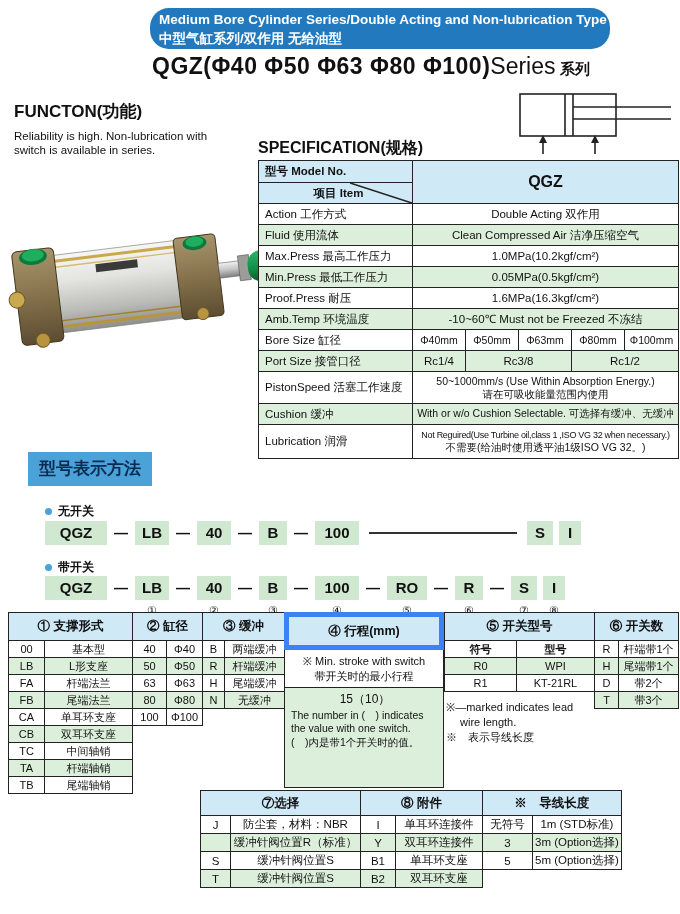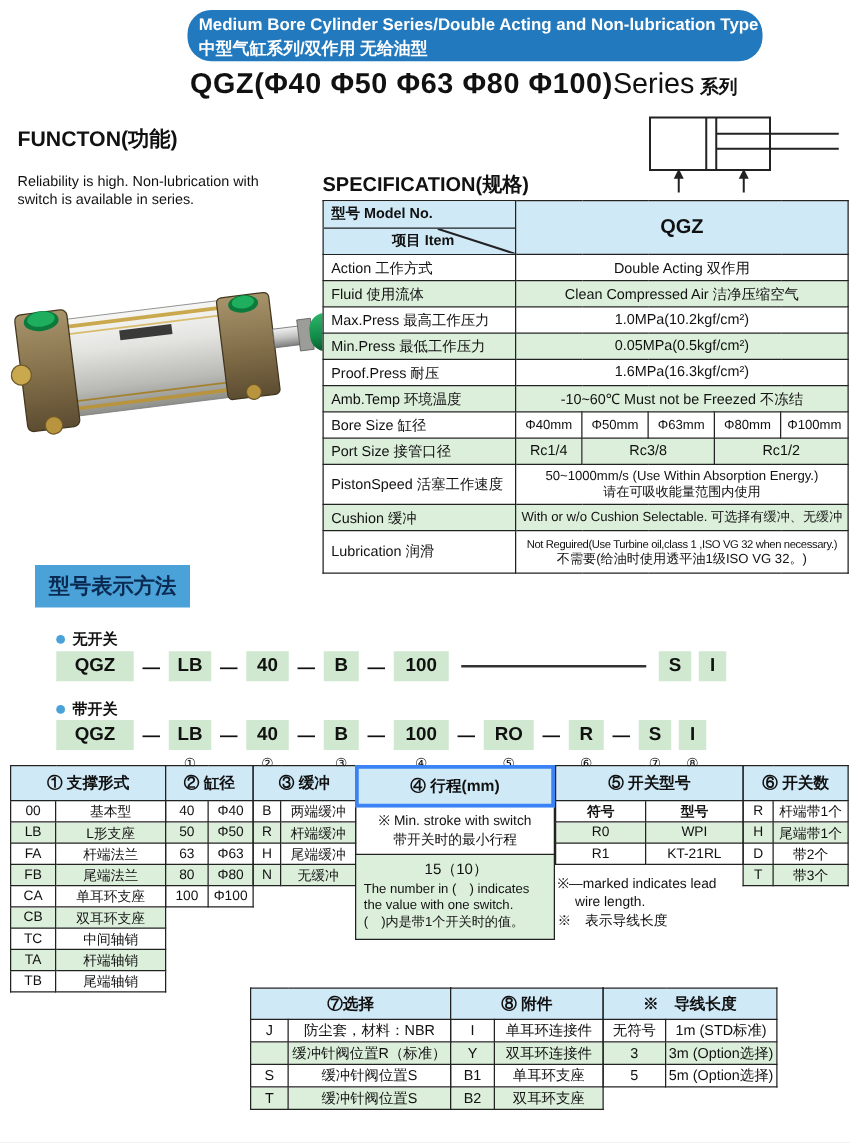--- a/index.html
+++ b/index.html
@@ -9,21 +9,21 @@
   
   .banner{position:absolute;left:150px;top:8px;width:460px;height:41px;background:#2279bd;
           color:#fff;font-weight:bold;font-size:13.5px;line-height:1.4;padding:3px 0 0 9px;box-sizing:border-box;border-radius:19px;}
   .title{position:absolute;left:152px;top:53px;width:520px;white-space:nowrap;}
   .title .t-model{font-size:23px;font-weight:bold;letter-spacing:.5px;}
   .title .t-series{font-size:23px;font-weight:normal;}
   .title .t-suffix{font-size:15px;font-weight:bold;}
 
   
   .function{position:absolute;left:14px;top:100px;width:240px;}
-  .function .f-head{font-size:17px;font-weight:bold;margin-bottom:16px;}
+  .function .f-head{font-size:17px;font-weight:bold;margin-bottom:6px;}
   .function .f-line{font-size:11.5px;line-height:1.25;}
   .function .f-cn{font-size:11.5px;font-weight:bold;margin-top:2px;}
 
   
   .symbol{position:absolute;left:505px;top:80px;}
 
   
   .photo{position:absolute;left:6px;top:208px;width:252px;height:152px;}
 
   
@@ -64,25 +64,25 @@
   .ct{position:absolute;}
   .ct th{background:#cfe9f7;font-size:12.5px;font-weight:bold;height:28px;padding:0 2px;}
   .ct td{font-size:11px;text-align:center;height:17px;padding:0 2px;white-space:nowrap;overflow:hidden;}
   .ct tbody tr:nth-child(even) td{background:#dcefdb;}
   .bt th{height:25px;}
   .bt td{height:18px;font-size:11.5px;}
   .t-switchmodel tbody tr:first-child td{font-weight:bold;}
 
   
   .stroke{position:absolute;left:284px;top:612px;width:160px;box-sizing:border-box;}
-  .stroke .s-h{background:#cfe9f7;border:3px solid #3b82f6;height:28px;line-height:28px;
+  .stroke .s-h{background:#cfe9f7;border:5px solid #3b82f6;height:28px;line-height:28px;
                text-align:center;font-size:12.5px;font-weight:bold;}
   .stroke .s-note{border:1px solid #222;border-top:none;height:38px;font-size:11px;text-align:center;
                   padding-top:4px;line-height:1.35;box-sizing:border-box;}
-  .stroke .s-val{border:1px solid #222;border-top:none;background:#dcefdb;height:68px;box-sizing:border-box;
+  .stroke .s-val{border:1px solid #222;border-top:none;background:#dcefdb;height:100px;box-sizing:border-box;
                  padding:4px 4px 0 6px;font-size:10.5px;line-height:1.3;}
   .stroke .s-val .v{text-align:center;font-size:12px;margin-bottom:1px;}
   .notes{position:absolute;font-size:11px;line-height:1.35;}
 </style>
 </head>
 <body>
 
 <div class="page">
 
   <div class="banner">

